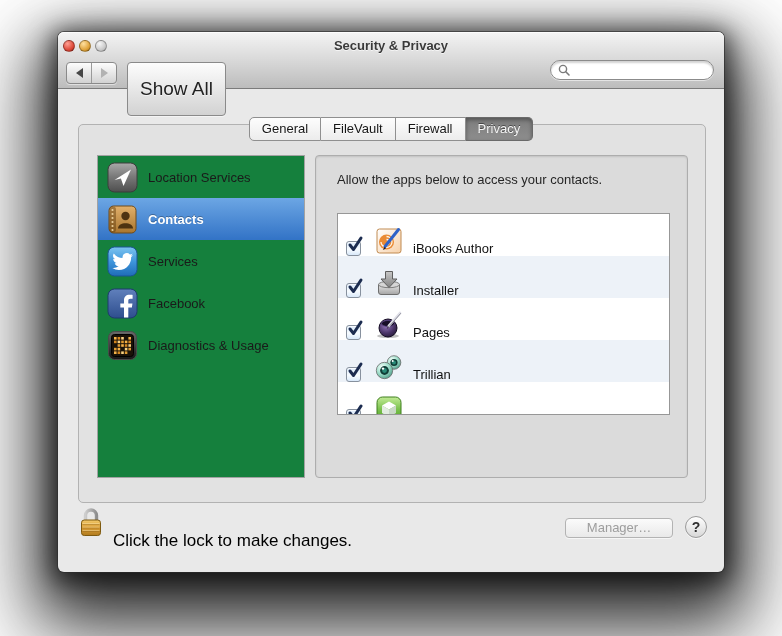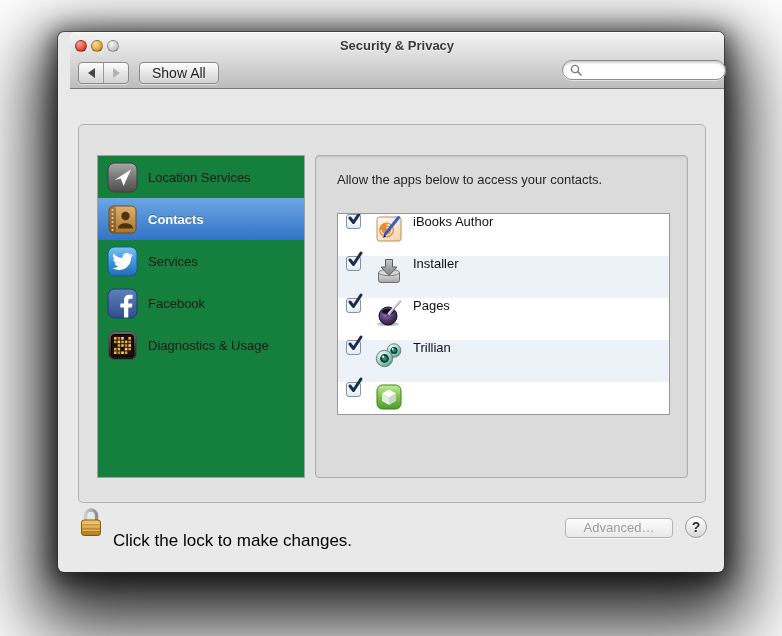--- a/index.html
+++ b/index.html
@@ -5,38 +5,38 @@
   html,body{margin:0;padding:0}
   body{font-family:"Liberation Sans",sans-serif;background:#fff}
   .stage{position:relative;width:782px;height:636px;background:#fff;overflow:hidden}
 
   .window{position:absolute;left:58px;top:32px;width:666px;height:540px;border-radius:6px;
     background:#e9e9e9;
     box-shadow:0 0 0 1px rgba(45,45,45,.65), 0 4px 22px 6px rgba(0,0,0,.55),
                0 25px 60px 14px rgba(0,0,0,.72), 0 45px 90px 28px rgba(0,0,0,.40);}
 
   
-  .chrome{position:absolute;left:12px;top:0;right:0;height:56px;border-radius:6px 6px 0 0;
+  .chrome{position:absolute;left:0;top:0;right:0;height:56px;border-radius:6px 6px 0 0;
     background:linear-gradient(#f4f4f4,#d6d6d6 55%,#bcbcbc);
     border-bottom:1px solid #7b7b7b;box-shadow:inset 0 1px 0 rgba(255,255,255,.7)}
   .traffic{position:absolute;left:5px;top:8px;display:flex;gap:4px}
   .light{width:12px;height:12px;border-radius:50%;box-sizing:border-box;border:1px solid rgba(0,0,0,.3)}
   .light.red{background:radial-gradient(circle at 35% 28%,#ffa094,#dd4a3a 62%,#9c2418)}
   .light.yellow{background:radial-gradient(circle at 35% 28%,#ffe0a0,#dfa33b 62%,#a06c14)}
   .light.gray{background:radial-gradient(circle at 35% 28%,#f6f6f6,#cacaca 62%,#a2a2a2)}
   .title{position:absolute;top:6px;left:0;right:0;text-align:center;font-size:13px;font-weight:bold;
     color:#3a3a3a;text-shadow:0 1px 0 rgba(255,255,255,.65)}
   .nav-capsule{position:absolute;left:8px;top:30px;height:20px;display:flex;border:1px solid #8a8a8a;
     border-radius:4px;background:linear-gradient(#fdfdfd,#d2d2d2);box-shadow:0 1px 0 rgba(255,255,255,.5)}
   .nav-btn{width:24px;display:flex;align-items:center;justify-content:center}
   .nav-btn.back{border-right:1px solid #9a9a9a}
   .tri-left{width:0;height:0;border:5px solid transparent;border-right:7px solid #474747;border-left:none}
   .tri-right{width:0;height:0;border:5px solid transparent;border-left:7px solid #b2b2b2;border-right:none}
-  .show-all{position:absolute;left:69px;top:30px;height:20px;padding:0 12px;border:1px solid #8a8a8a;
-    border-radius:4px;background:linear-gradient(#fdfdfd,#d2d2d2);font-size:14px;color:#222;
+  .show-all{position:absolute;left:69px;top:30px;height:20px;padding:16px 12px;border:1px solid #8a8a8a;
+    border-radius:4px;background:linear-gradient(#fdfdfd,#d2d2d2);font-size:19px;color:#222;
     line-height:20px;text-shadow:0 1px 0 rgba(255,255,255,.6);box-shadow:0 1px 0 rgba(255,255,255,.5)}
   .search{position:absolute;left:492px;top:28px;width:164px;height:20px;border-radius:11px;
     border:1px solid #8b8b8b;background:#fff;box-sizing:border-box;display:flex;align-items:center;
     padding:0 7px;box-shadow:inset 0 2px 2px rgba(0,0,0,.18),0 1px 0 rgba(255,255,255,.55)}
   .search .sicon{display:flex;margin-right:3px}
   .search input{border:none;outline:none;background:transparent;flex:1;min-width:0;font-size:12px;
     font-family:"Liberation Sans",sans-serif}
 
   
   .tabbar{position:absolute;top:85px;left:0;right:0;display:flex;justify-content:center;z-index:3}
@@ -58,21 +58,21 @@
     text-shadow:0 -1px 0 rgba(0,0,0,.3)}
   .side-icon{width:31px;height:31px;flex:0 0 31px;display:block}
   .side-icon svg{display:block}
 
   .rpanel{position:absolute;left:257px;top:123px;width:373px;height:323px;background:#dbdbdb;
     border:1px solid #adadad;border-radius:4px;box-sizing:border-box;z-index:2;
     box-shadow:inset 0 1px 2px rgba(0,0,0,.12)}
   .desc{position:absolute;left:279px;top:140px;font-size:13px;color:#262626;z-index:3}
   .applist{position:absolute;left:279px;top:181px;width:333px;height:202px;background:#fff;
     border:1px solid #979797;box-sizing:border-box;overflow:hidden;z-index:3}
-  .app-row{height:42px;display:flex;align-items:flex-start;padding-left:8px;font-size:13px;color:#111}
+  .app-row{height:42px;display:flex;align-items:flex-end;padding-left:8px;font-size:13px;color:#111}
   .app-row:nth-child(even){background:#edf2f8}
   .checkbox{position:relative;width:15px;height:15px;flex:0 0 15px;margin-right:13px;border-radius:3px;
     border:1px solid #87919e;box-sizing:border-box;
     background:linear-gradient(#d7e8fa,#f8fcff 55%,#d9e9fa);box-shadow:inset 0 1px 1px rgba(255,255,255,.9)}
   .checkbox svg{position:absolute;left:-1px;top:-6px;overflow:visible}
   .app-icon{width:30px;height:30px;flex:0 0 30px;margin-right:9px}
   .app-icon svg{display:block}
 
   
   .lock{position:absolute;left:20px;top:473px;width:26px;height:34px}
@@ -112,20 +112,26 @@
           <svg width="12" height="12" viewBox="0 0 12 12">
               <circle cx="5" cy="5" r="3.6" fill="none" stroke="#7a7a7a" stroke-width="1.4"></circle>
               <path d="M7.8 7.8 L11 11" stroke="#7a7a7a" stroke-width="1.6" stroke-linecap="round"></path>
             </svg>
         </span>
         <input value="" style="">
       </div>
     </div>
 
     <div class="panel"></div>
+    <div class="tabbar">
+        <div class="tab">General</div>
+        <div class="tab">FileVault</div>
+        <div class="tab">Firewall</div>
+        <div class="tab active">Privacy</div>
+      </div>
 
     <div class="sidebar">
         <div class="side-row">
           <span class="side-icon">
             <svg width="31" height="31" viewBox="0 0 31 31">
               <defs>
                 <linearGradient id="g-ls" x1="0" y1="0" x2="0" y2="1">
                   <stop offset="0" stop-color="#a9a9a9"></stop>
                   <stop offset=".45" stop-color="#7b7b7b"></stop>
                   <stop offset="1" stop-color="#4e4e4e"></stop>
@@ -376,17 +382,17 @@
               <stop offset="1" stop-color="#8e8e8e"></stop>
             </linearGradient>
         </defs>
         <path d="M7.5 16 V10.5 a5.5 5.5 0 0 1 11 0 V16" fill="none" stroke="url(#g-sh)" stroke-width="3.4"></path>
         <rect x="3.5" y="15" width="19" height="15.5" rx="2.8" fill="url(#g-lk)" stroke="#7e5a10"></rect>
         <path d="M4.5 19.5 h17 M4.5 23 h17 M4.5 26.5 h17" stroke="rgba(122,78,10,.35)" stroke-width="1"></path>
         <path d="M4.5 18.6 h17 M4.5 22.1 h17 M4.5 25.6 h17" stroke="rgba(255,235,180,.5)" stroke-width="1"></path>
       </svg>
     </div>
     <div class="lock-msg">Click the lock to make changes.</div>
-    <div class="advanced">Advanced…</div>
+    <div class="advanced">Manager…</div>
     <div class="help">?</div>
 
   </div>
 </div>
 
 </body></html>

